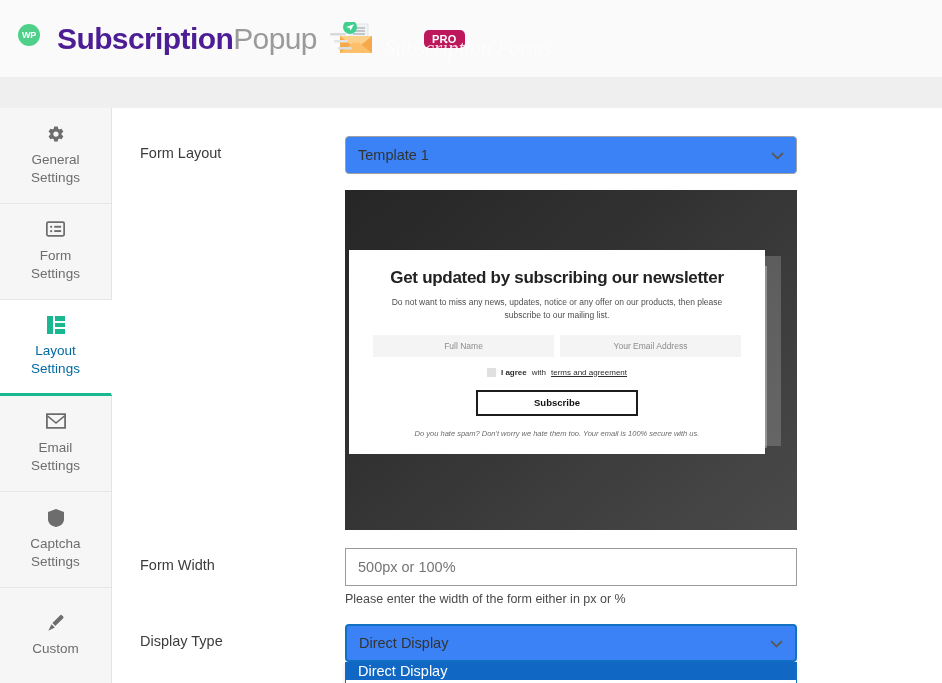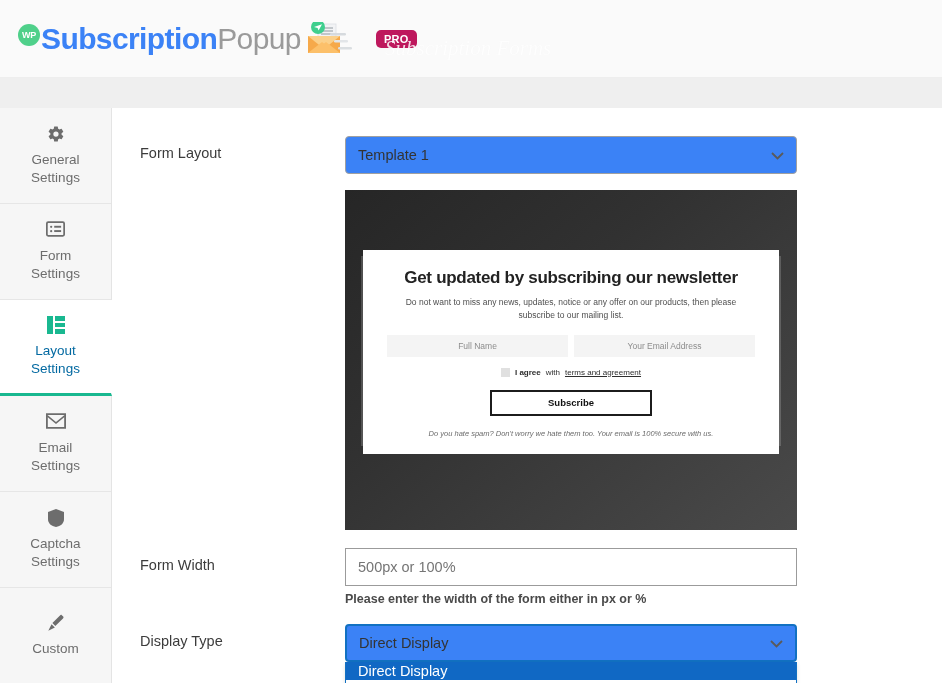--- a/index.html
+++ b/index.html
@@ -13,31 +13,31 @@
   
   .app-header {
     position: relative;
     width: 942px; height: 78px;
     background: #fafafa;
     border-bottom: 1px solid #eeeeee;
     display: flex; align-items: center;
     padding-left: 18px;
     overflow: hidden;
   }
-  .logo-wrap { display: flex; align-items: center; gap: 0px; justify-content: center; }
+  .logo-wrap { display: flex; align-items: center; gap: 16px; justify-content: center; }
   .wp-badge {
     width: 22px; height: 22px; border-radius: 50%;
     background: #4fd08a;
     color: #ffffff; font-size: 9px; font-weight: bold;
     display: flex; align-items: center; justify-content: center;
     letter-spacing: -0.3px;
     margin-right: 1px; margin-top: -8px;
   }
   .logo-text { font-size: 30px; font-weight: bold; letter-spacing: -0.6px; }
-  .logo-sub { color: #3b82f6; }
+  .logo-sub { color: #4c1d95; }
   .logo-forms { color: #9a9a9a; font-weight: normal; }
 
   .mail-icon { position: relative; width: 42px; height: 34px; margin-left: 3px; }
   .pro-badge {
     background: #be185d; color: #ffffff;
     font-size: 11px; font-weight: bold;
     padding: 3px 8px; border-radius: 5px;
     margin-left: 30px; letter-spacing: 0.3px;
   }
   .speed-lines { position: absolute; left: 330px; top: 30px; }
@@ -111,21 +111,21 @@
   .text-input {
     width: 452px; height: 38px;
     border: 1px solid #9b9b9b;
     border-radius: 0;
     background: #ffffff;
     padding: 0 12px;
     font-size: 14.5px; color: #4a4a4a;
     font-family: "Liberation Sans", sans-serif;
     outline: none;
   }
-  .helper { font-size: 12.5px; color: #4a4a4a; margin-top: 6px; font-weight: bold; }
+  .helper { font-size: 12.5px; color: #4a4a4a; margin-top: 6px; }
 
   
   .dd-list {
     position: absolute;
     width: 452px;
     background: #ffffff;
     border: 1px solid #1271c2;
     border-top: none;
     z-index: 50;
     box-shadow: 0 2px 4px rgba(0,0,0,0.12);
@@ -153,21 +153,21 @@
   .ghost-card.g1 { left: 30px; top: 76px; width: 392px; height: 182px; }
   .ghost-card.g2 { left: 16px; top: 66px; width: 420px; height: 190px; background: rgba(255,255,255,0.18); }
   .ghost-text {
     position: absolute; left: 0; right: 0; top: 162px;
     text-align: center; font-size: 6.5px;
     color: rgba(80,80,80,0.75);
     font-style: italic;
   }
   .news-card {
     position: absolute;
-    left: 18px; top: 60px;
+    left: 4px; top: 60px;
     width: 416px;
     background: #ffffff;
     padding: 18px 24px 16px;
   }
   .news-title {
     font-size: 17px; font-weight: bold; color: #222222;
     text-align: center; letter-spacing: -0.3px;
   }
   .news-desc {
     font-size: 8.5px; color: #4f4f4f;

